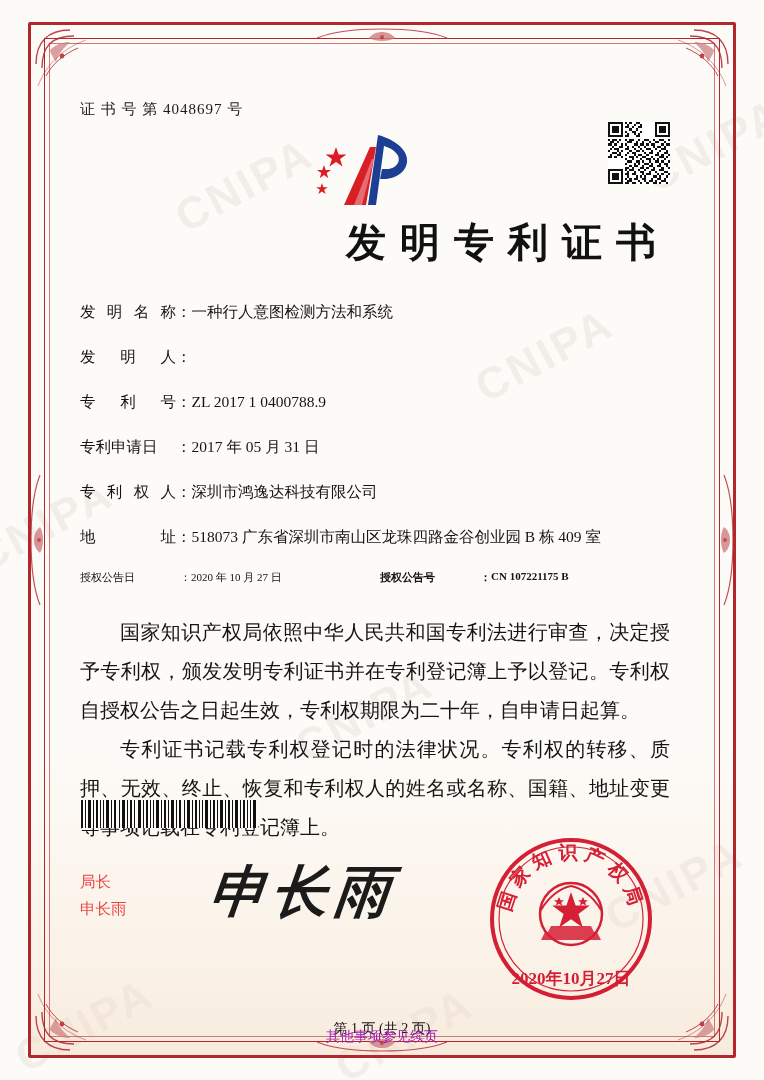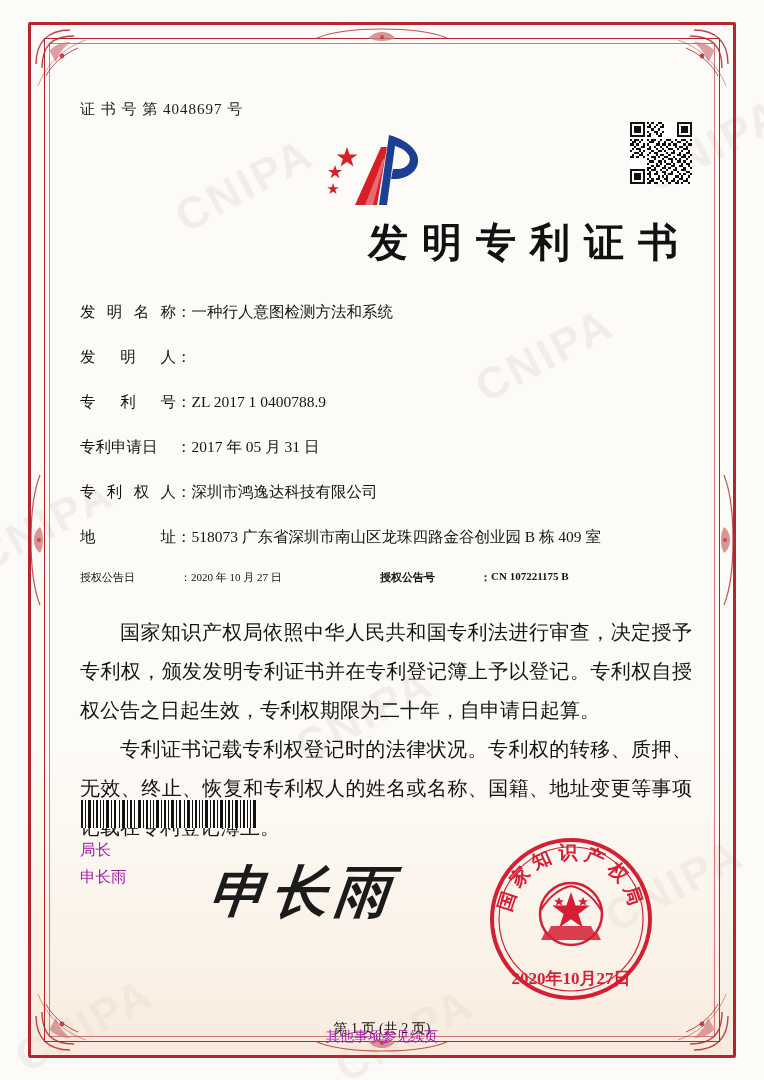--- a/index.html
+++ b/index.html
@@ -80,21 +80,21 @@
     opacity: 0.8;
   }
   .eo-top    { left: 50%; top: 24px;    transform: translateX(-50%); }
   .eo-bottom { left: 50%; bottom: 24px; transform: translateX(-50%) scaleY(-1); }
   .eo-left   { left: 26px; top: 50%;    transform: translateY(-50%); }
   .eo-right  { right: 26px; top: 50%;   transform: translateY(-50%) scaleX(-1); }
 
   
   .content {
     position: absolute;
-    left: 80px; right: 72px; top: 100px;
+    left: 80px; right: 94px; top: 100px;
     z-index: 3;
   }
 
   .cert-no {
     font-size: 15px;
     color: #1a1a1a;
     letter-spacing: 1px;
     margin-bottom: 4px;
   }
 
@@ -177,25 +177,25 @@
     top: 800px;
     width: 178px;
     height: 28px;
     z-index: 3;
   }
 
   
   .sig-block {
     position: absolute;
     left: 80px;
-    top: 836px;
+    top: 868px;
     z-index: 3;
     font-size: 15.5px;
     line-height: 1.75;
-    color: #a21caf;
+    color: #ef4444;
   }
   .signature {
     position: absolute;
     left: 210px;
     top: 855px;
     z-index: 4;
     font-family: "Liberation Serif", serif;
     font-size: 56px;
     color: #1b1b1b;
     letter-spacing: 6px;

